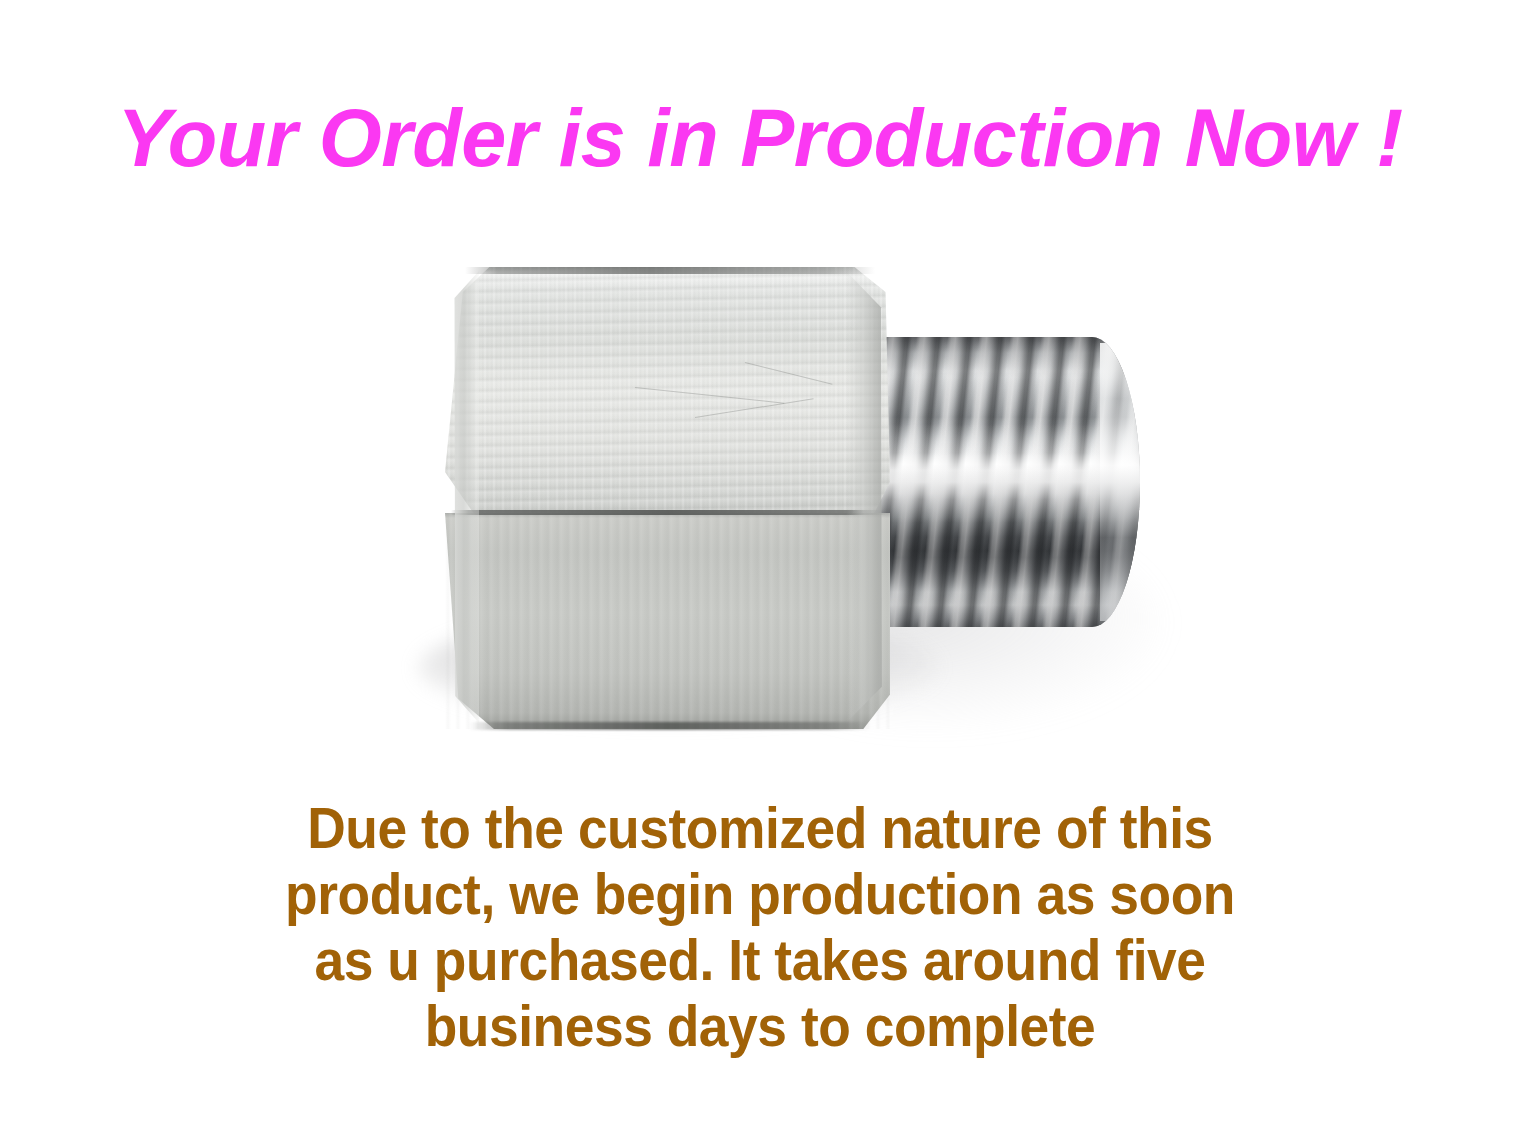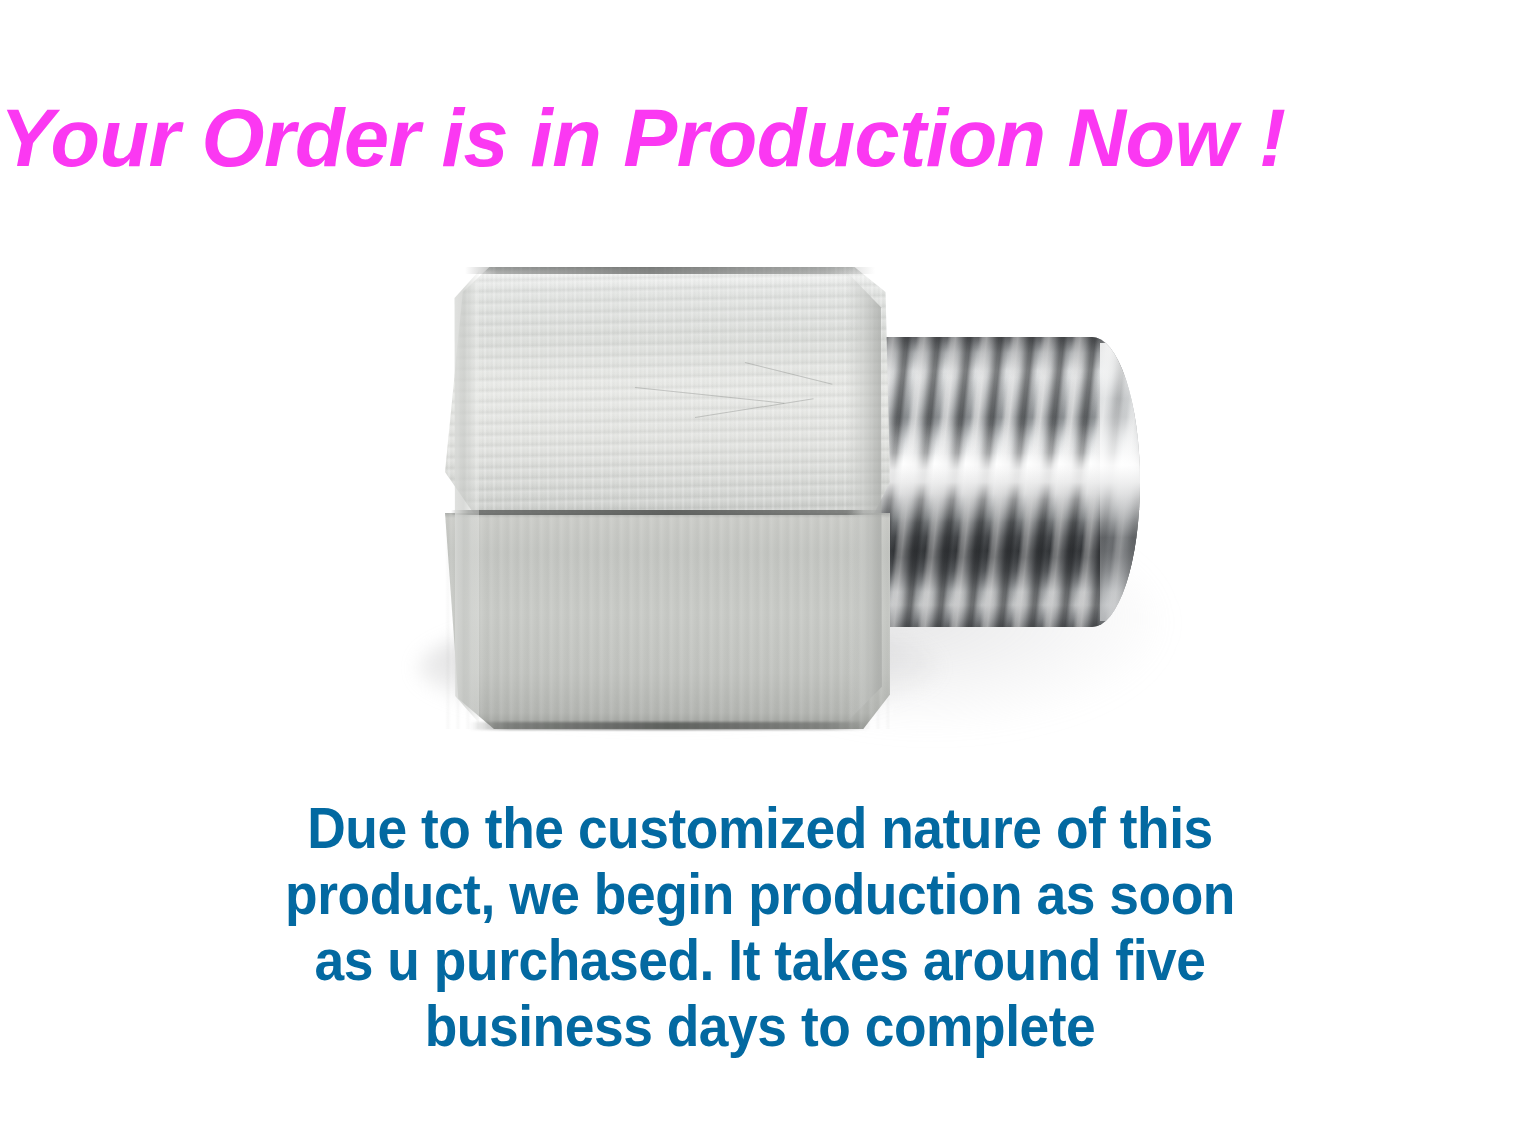--- a/index.html
+++ b/index.html
@@ -19,21 +19,21 @@
     background: #ffffff;
     overflow: hidden;
   }
 
   
   #title {
     position: absolute;
     left: 0;
     top: 96px;
     width: 1520px;
-    text-align: left;
+    text-align: center;
     font-family: "Liberation Sans", sans-serif;
     font-size: 81px;
     font-weight: bold;
     font-style: italic;
     letter-spacing: -0.5px;
     color: #fb38f2;
     white-space: nowrap;
     line-height: 1.05;
   }
 
@@ -367,21 +367,21 @@
     transform-origin: left center;
   }
 
   
   #caption {
     position: absolute;
     left: 0;
     top: 795px;
     width: 1520px;
     text-align: center;
-    color: #0369a1;
+    color: #a16207;
     font-family: "Liberation Sans Narrow", "Liberation Sans", sans-serif;
     font-size: 58px;
     font-weight: bold;
     line-height: 66px;
     letter-spacing: -0.5px;
   }
   #caption .cap-line {
     display: block;
     white-space: nowrap;
     transform: scaleX(0.92);

